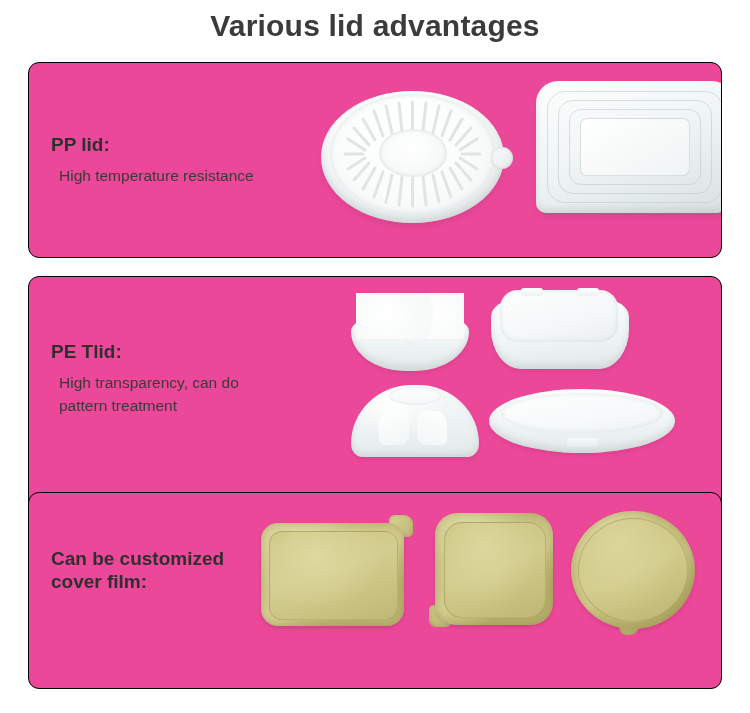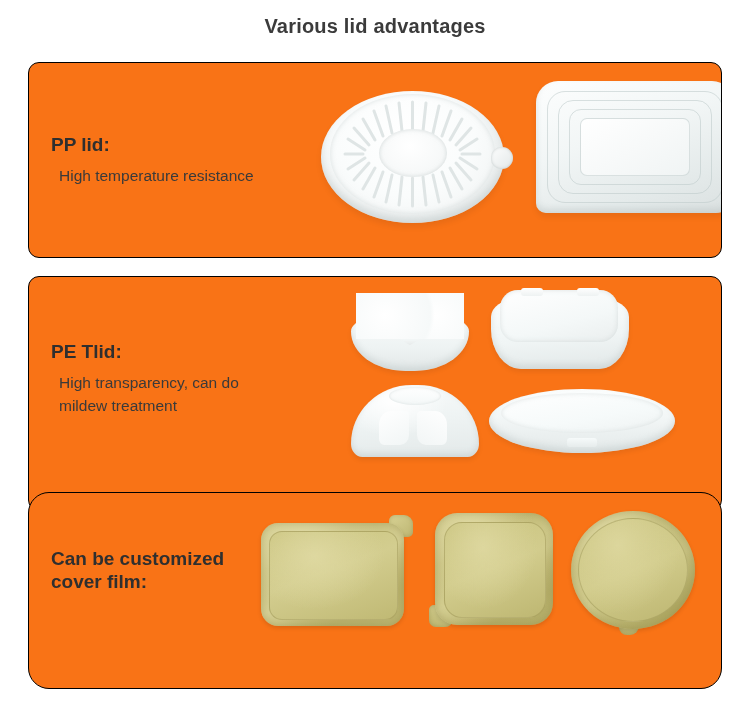--- a/index.html
+++ b/index.html
@@ -14,44 +14,44 @@
     color: #333333;
     -webkit-font-smoothing: antialiased;
     overflow: hidden;
     position: relative;
   }
 
   
   .page-title {
     width: 750px;
     text-align: center;
-    font-size: 20px;
+    font-size: 30px;
     font-weight: bold;
     color: #3b3b3b;
     letter-spacing: 0.2px;
     padding-top: 10px;
     height: 42px;
     box-sizing: border-box;
     line-height: 32px;
   }
 
   
   .panel {
     position: absolute;
     left: 28px;
     width: 694px;
     border: 1.5px solid #000000;
     border-radius: 11px;
     box-sizing: border-box;
-    background: #f97316;
+    background: #ec4899;
     overflow: hidden;
   }
   #panel-1 { top: 62px;  height: 196px; }
   #panel-2 { top: 276px; height: 235px; }
-  #panel-3 { top: 492px; height: 197px; border-radius: 21px; }
+  #panel-3 { top: 492px; height: 197px; }
 
   .panel-text {
     position: absolute;
     left: 22px;
     z-index: 5;
   }
   .panel-heading {
     font-size: 19px;
     font-weight: bold;
     color: #2f2f2f;
@@ -368,21 +368,21 @@
     </div>
 
   </div>
 </div>
 
 <div class="panel" id="panel-2">
 
   <div class="panel-text">
     <div class="panel-heading">PE Tlid:</div>
     <div class="panel-sub">High transparency, can do
-mildew treatment</div>
+pattern treatment</div>
   </div>
 
   <div class="imgs">
 
     <div class="prod lid-heart">
       <div class="hbody"></div>
       <div class="hshape"></div>
       <div class="htop"></div>
     </div>
 

